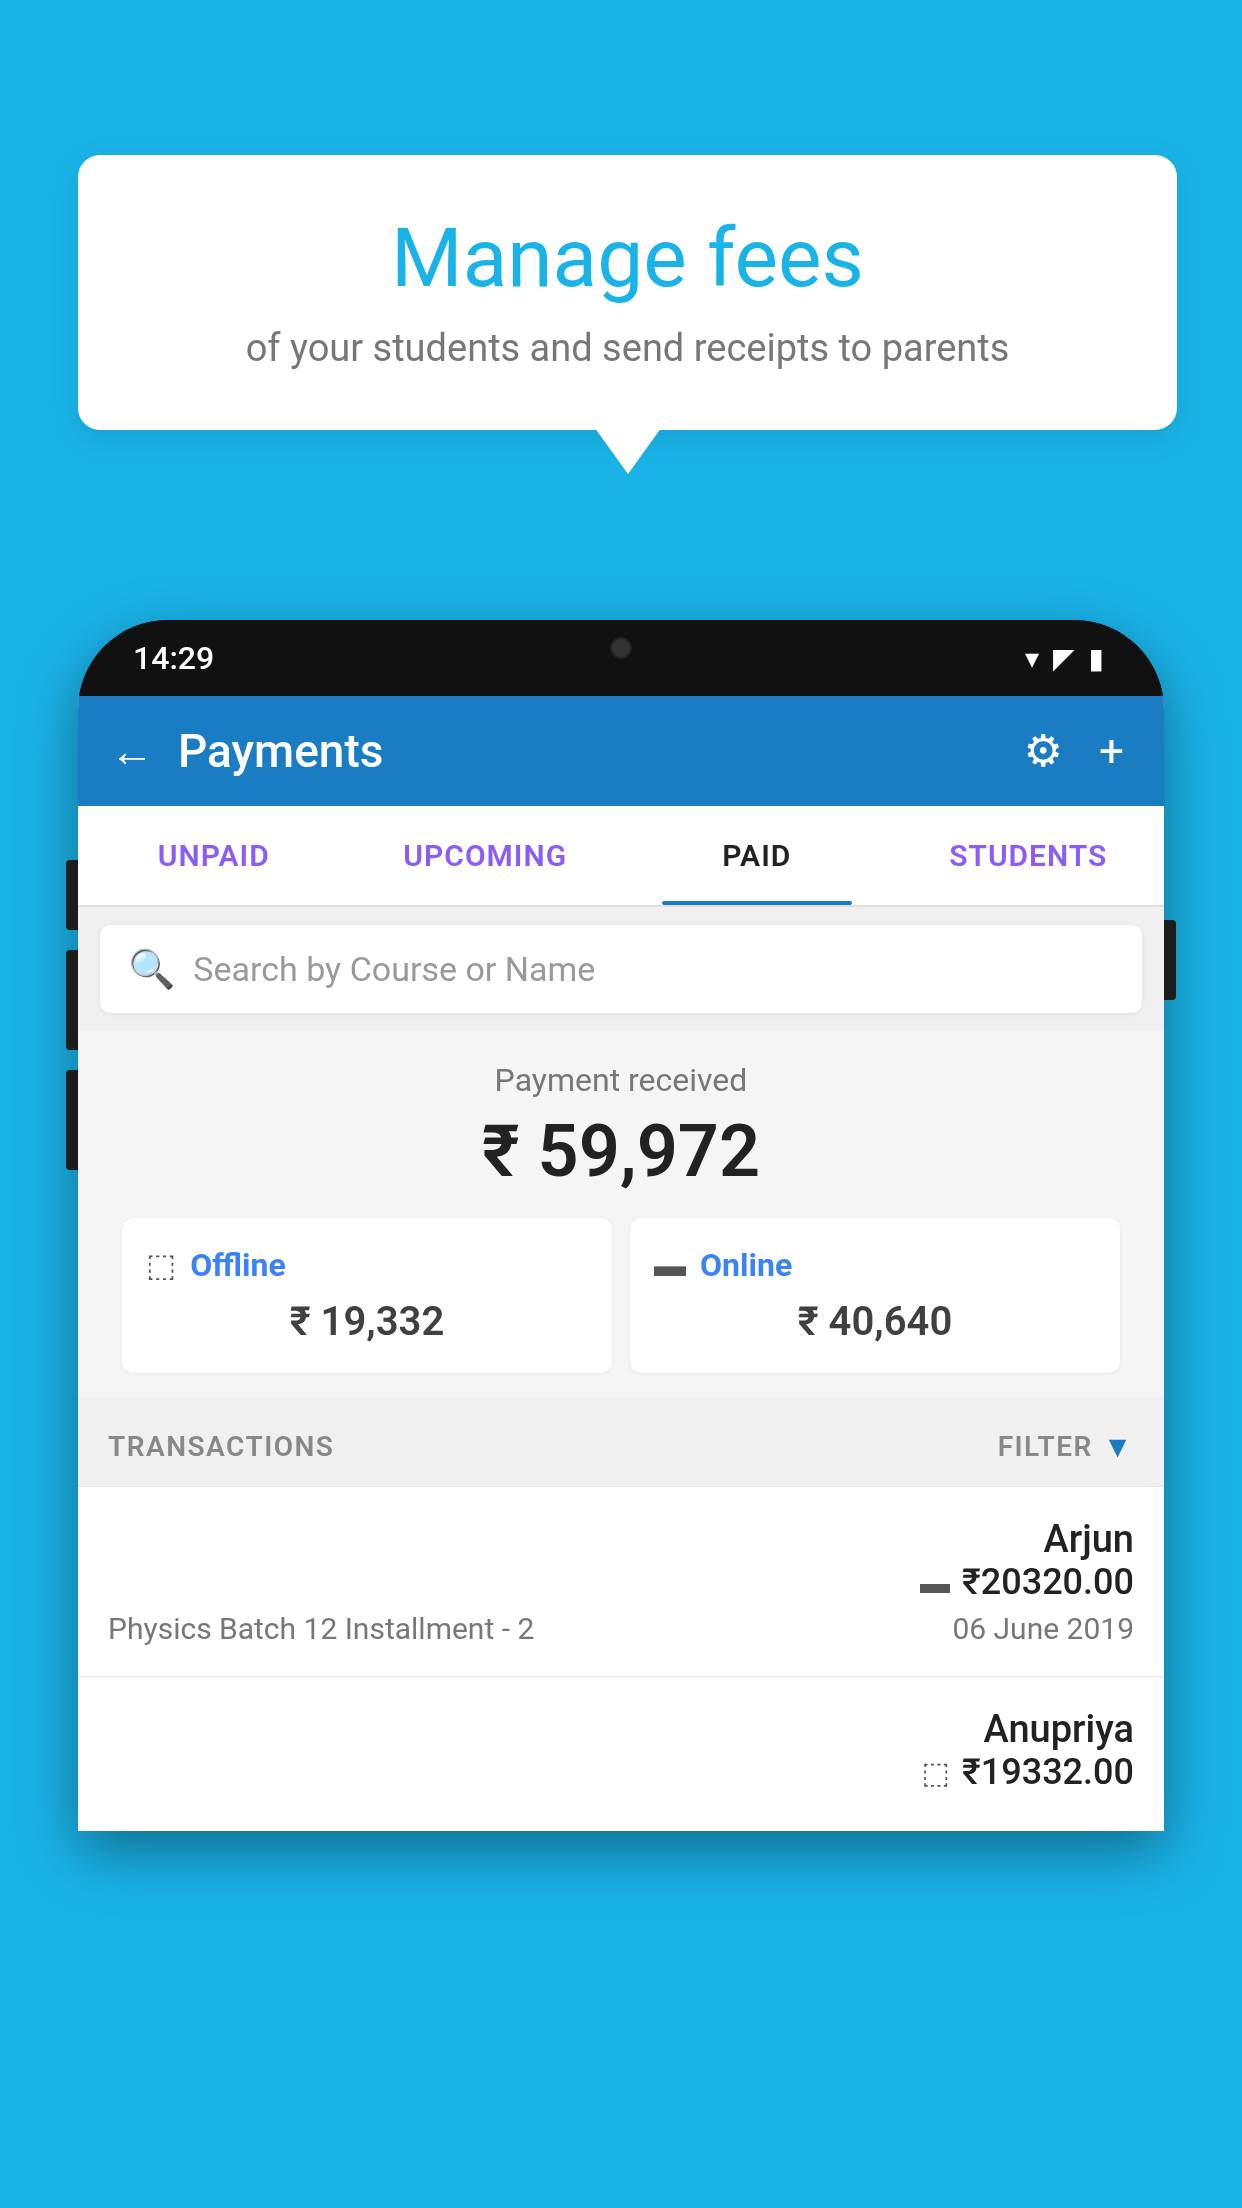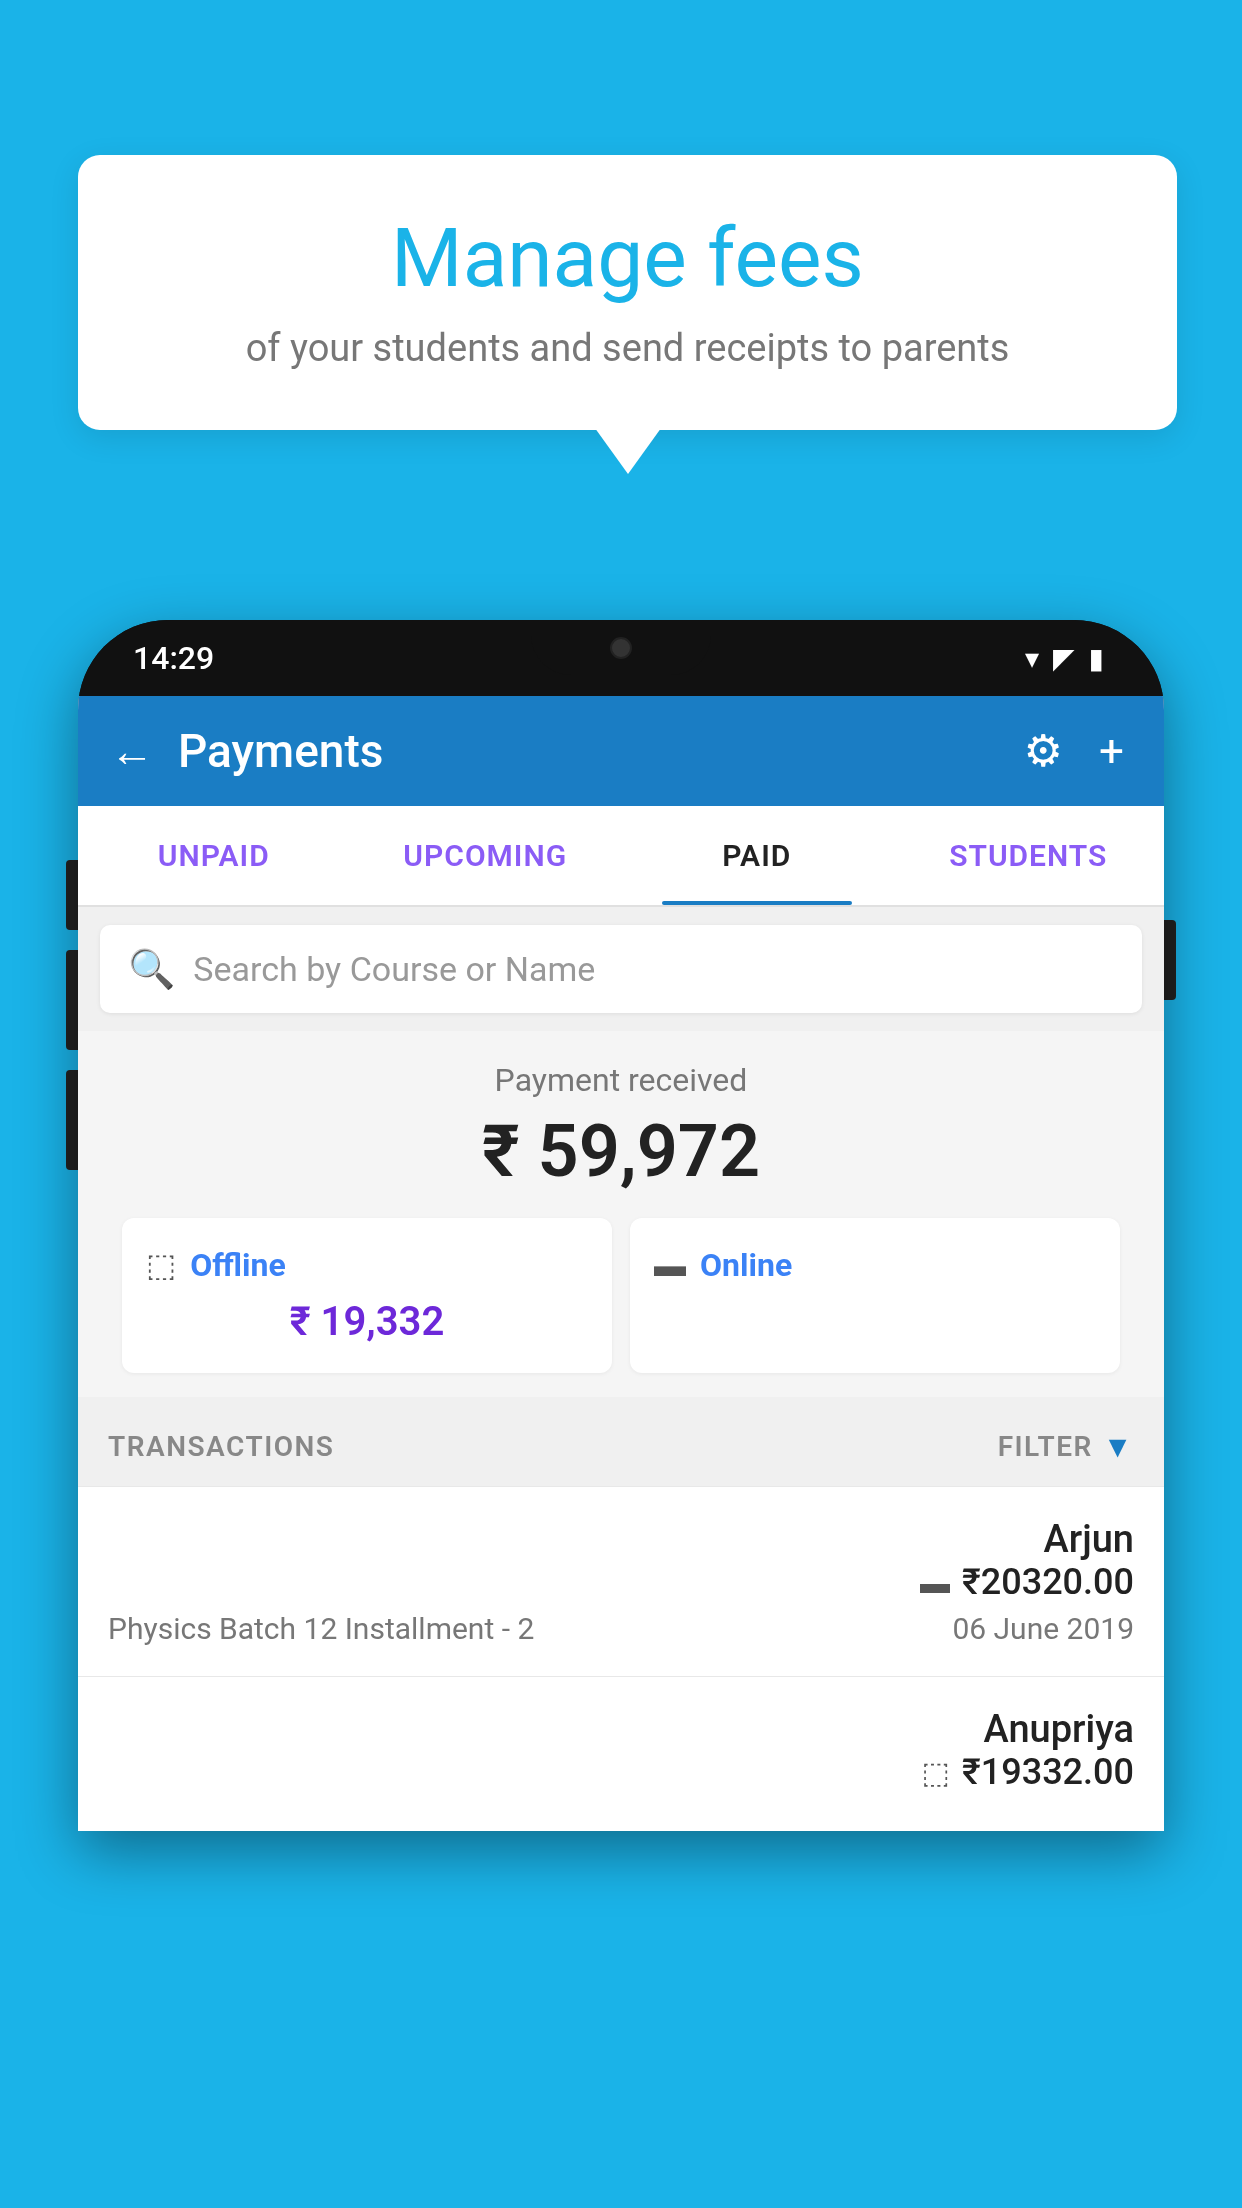--- a/index.html
+++ b/index.html
@@ -234,21 +234,21 @@
       color: #555;
     }
     .card-method-label {
       font-size: 32px;
       color: #3b82f6;
       font-weight: bold;
     }
     .card-amount {
       font-size: 40px;
       font-weight: 600;
-      color: #6d28d9;
+      color: #404040;
       margin-top: 4px;
     }
 
     
     .transactions-header {
       display: flex;
       justify-content: space-between;
       align-items: center;
       padding: 32px 30px 22px;
     }
@@ -428,20 +428,21 @@
               <span class="card-icon">⬚</span>
               <span class="card-method-label">Offline</span>
             </div>
             <div class="card-amount">₹ 19,332</div>
           </div>
           <div class="payment-card">
             <div class="card-row-top">
               <span class="card-icon">▬</span>
               <span class="card-method-label">Online</span>
             </div>
+            <div class="card-amount">₹ 40,640</div>
           </div>
         </div>
       </div>
 
       <div class="transactions-header">
         <span class="transactions-label">TRANSACTIONS</span>
         <div class="filter-btn">
           <span>FILTER</span>
           <span class="filter-icon">▼</span>
         </div>

